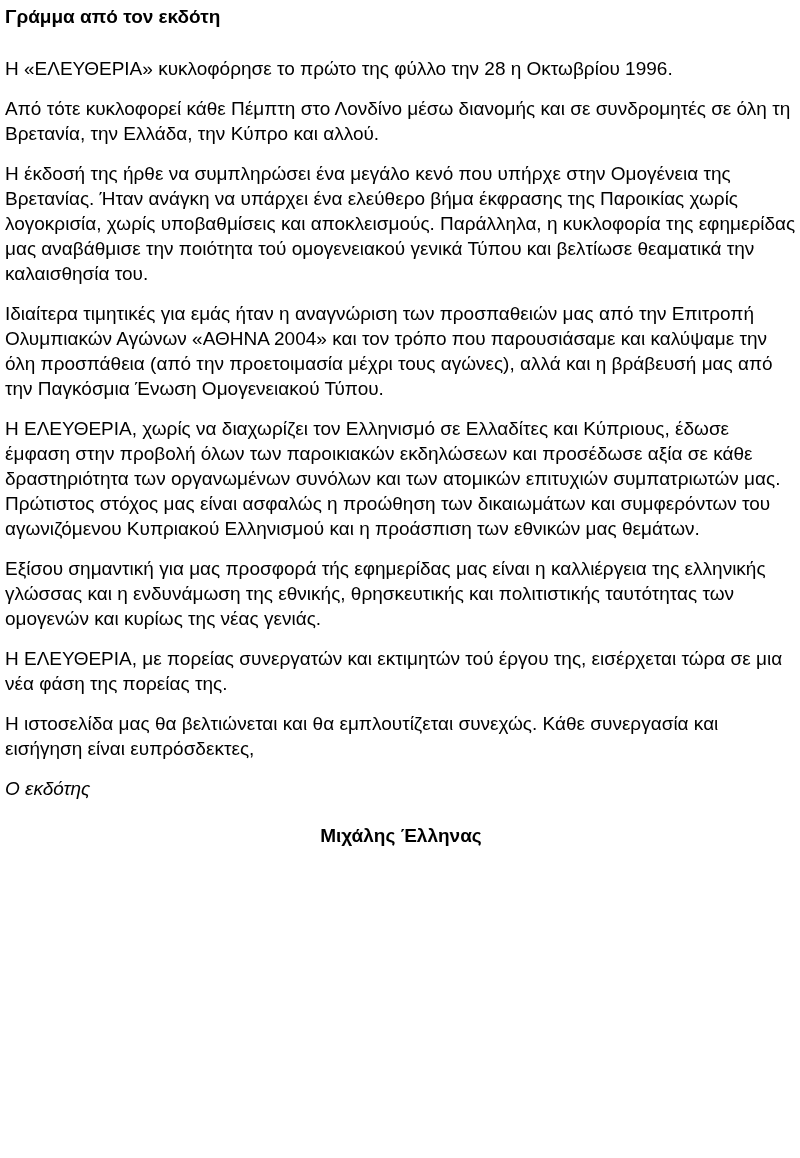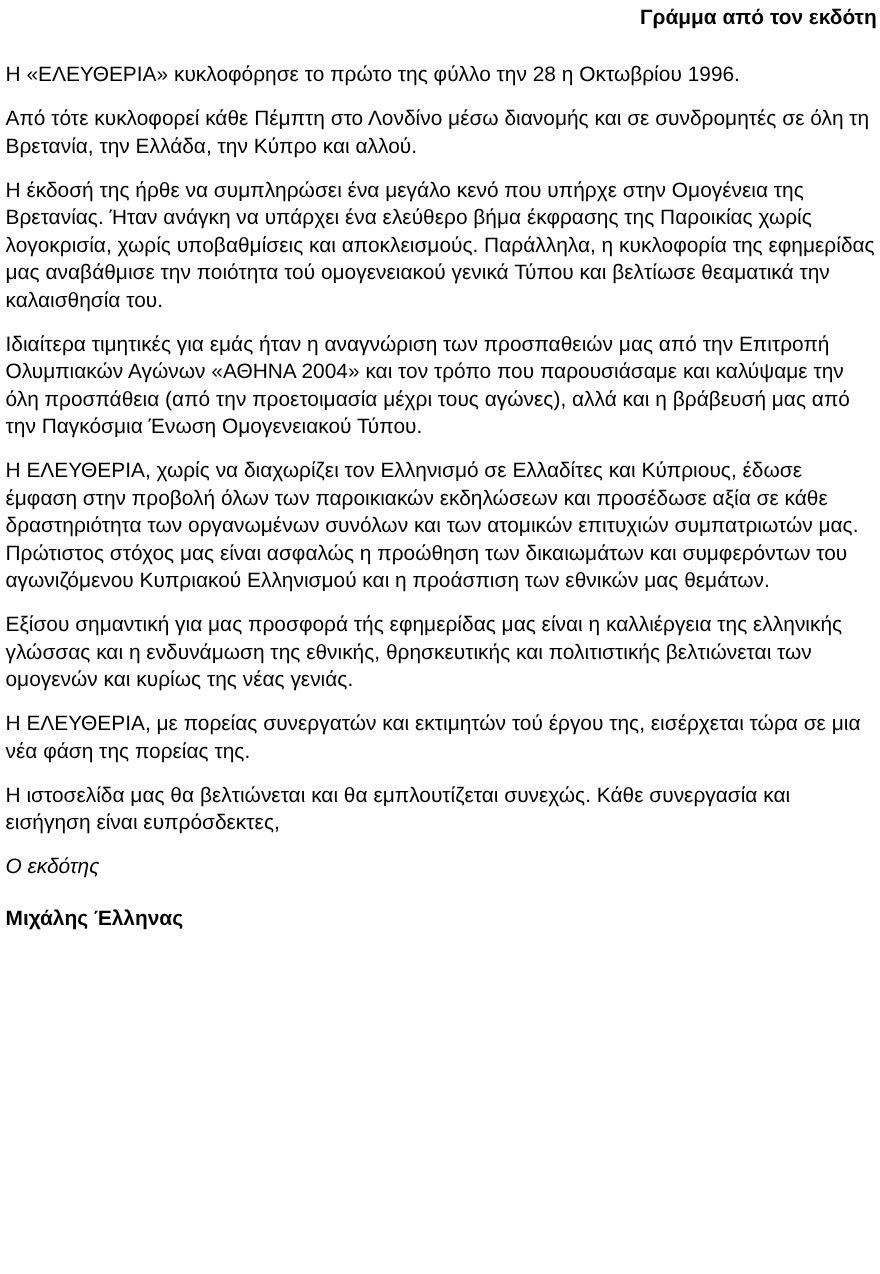--- a/index.html
+++ b/index.html
@@ -18,50 +18,50 @@
     color: #000000;
     background: #ffffff;
   }
   .doc-header {
     font-weight: bold;
     line-height: 23px;
     margin: 0 0 28px 0;
   }
   .doc-header .title-line {
     margin: 0;
-    text-align: right;
   }
   .doc-body p {
     margin: 0 0 15px 0;
   }
   .closing-signoff {
     margin: 10px 0 22px 0;
     font-style: italic;
   }
   .closing-signature {
     font-weight: bold;
     margin: 0;
+    text-align: center;
   }
 </style>
 </head>
 <body>
 
 <div class="page">
 
   <div class="doc-header">
     <div class="title-line">Γράμμα από τον εκδότη</div>
   </div>
 
   <div class="doc-body">
     <p>Η «ΕΛΕΥΘΕΡΙΑ» κυκλοφόρησε το πρώτο της φύλλο την 28 η Οκτωβρίου 1996.</p>
     <p>Από τότε κυκλοφορεί κάθε Πέμπτη στο Λονδίνο μέσω διανομής και σε συνδρομητές σε όλη τη Βρετανία, την Ελλάδα, την Κύπρο και αλλού.</p>
     <p>Η έκδοσή της ήρθε να συμπληρώσει ένα μεγάλο κενό που υπήρχε στην Ομογένεια της Βρετανίας. Ήταν ανάγκη να υπάρχει ένα ελεύθερο βήμα έκφρασης της Παροικίας χωρίς λογοκρισία, χωρίς υποβαθμίσεις και αποκλεισμούς. Παράλληλα, η κυκλοφορία της εφημερίδας μας αναβάθμισε την ποιότητα τού ομογενειακού γενικά Τύπου και βελτίωσε θεαματικά την καλαισθησία του.</p>
     <p>Ιδιαίτερα τιμητικές για εμάς ήταν η αναγνώριση των προσπαθειών μας από την Επιτροπή Ολυμπιακών Αγώνων «ΑΘΗΝΑ 2004» και τον τρόπο που παρουσιάσαμε και καλύψαμε την όλη προσπάθεια (από την προετοιμασία μέχρι τους αγώνες), αλλά και η βράβευσή μας από την Παγκόσμια Ένωση Ομογενειακού Τύπου.</p>
     <p>Η ΕΛΕΥΘΕΡΙΑ, χωρίς να διαχωρίζει τον Ελληνισμό σε Ελλαδίτες και Κύπριους, έδωσε έμφαση στην προβολή όλων των παροικιακών εκδηλώσεων και προσέδωσε αξία σε κάθε δραστηριότητα των οργανωμένων συνόλων και των ατομικών επιτυχιών συμπατριωτών μας. Πρώτιστος στόχος μας είναι ασφαλώς η προώθηση των δικαιωμάτων και συμφερόντων του αγωνιζόμενου Κυπριακού Ελληνισμού και η προάσπιση των εθνικών μας θεμάτων.</p>
-    <p>Εξίσου σημαντική για μας προσφορά τής εφημερίδας μας είναι η καλλιέργεια της ελληνικής γλώσσας και η ενδυνάμωση της εθνικής, θρησκευτικής και πολιτιστικής βελτιώνεται των ομογενών και κυρίως της νέας γενιάς.</p>
+    <p>Εξίσου σημαντική για μας προσφορά τής εφημερίδας μας είναι η καλλιέργεια της ελληνικής γλώσσας και η ενδυνάμωση της εθνικής, θρησκευτικής και πολιτιστικής ταυτότητας των ομογενών και κυρίως της νέας γενιάς.</p>
     <p>Η ΕΛΕΥΘΕΡΙΑ, με πορείας συνεργατών και εκτιμητών τού έργου της, εισέρχεται τώρα σε μια νέα φάση της πορείας της.</p>
     <p>Η ιστοσελίδα μας θα βελτιώνεται και θα εμπλουτίζεται συνεχώς. Κάθε συνεργασία και εισήγηση είναι ευπρόσδεκτες,</p>
   </div>
 
   <p class="closing-signoff">Ο εκδότης</p>
   <p class="closing-signature">Μιχάλης Έλληνας</p>
 
 </div>
 
 </body></html>

